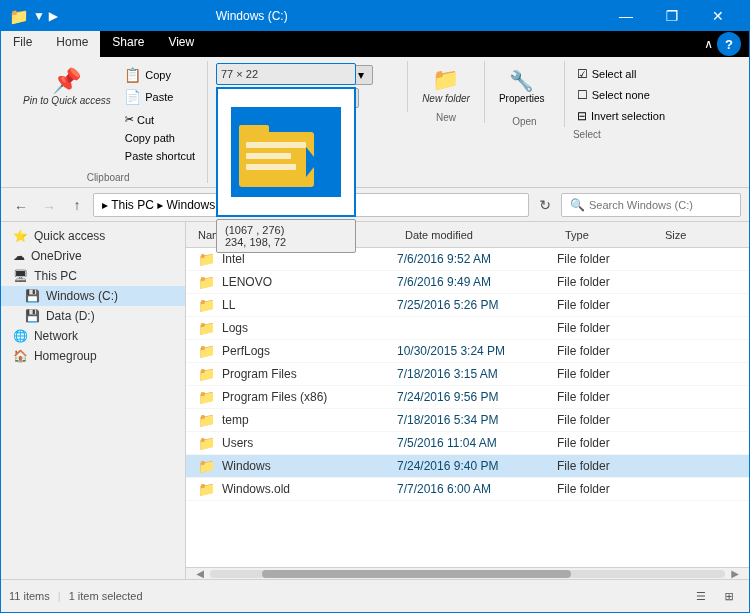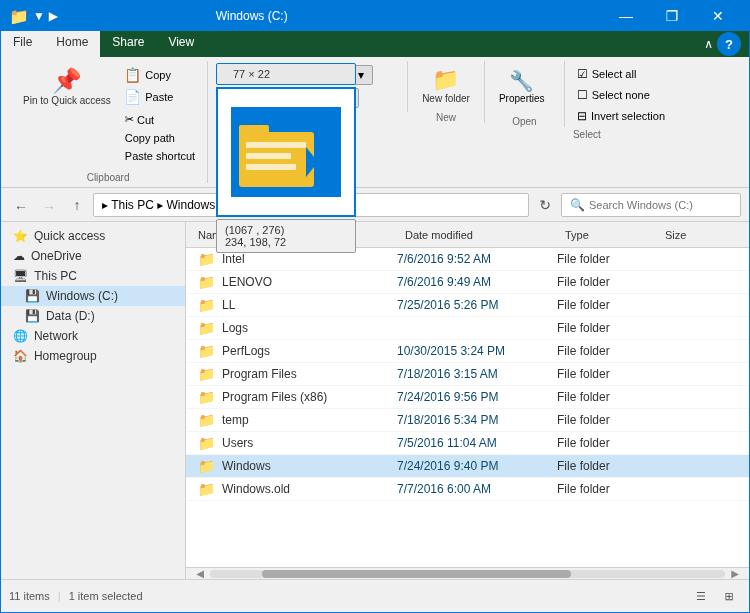--- a/index.html
+++ b/index.html
@@ -4,33 +4,33 @@
   <style>
     * { box-sizing: border-box; margin: 0; padding: 0; }
     body { width: 750px; height: 613px; background: #f0f0f0; font-family: 'Segoe UI', sans-serif; font-size: 12px; overflow: hidden; }
 
     .window { width: 750px; height: 613px; background: #f0f0f0; border: 1px solid #0078d7; display: flex; flex-direction: column; }
 
     
     .title-bar { background: #0078d7; height: 30px; display: flex; align-items: center; padding: 0 8px; color: white; }
     .title-controls { display: flex; gap: 0; margin-left: auto; }
     .title-btn { width: 46px; height: 30px; display: flex; align-items: center; justify-content: center; color: white; cursor: pointer; font-size: 14px; }
-    .ribbon-tabs { display: flex; background: #14532d; height: 26px; }
+    .ribbon-tabs { display: flex; background: #000000; height: 26px; }
     .ribbon-tab { padding: 4px 12px; color: white; font-size: 12px; cursor: pointer; }
     .ribbon-tab.active { background: #f0f0f0; color: #333; }
 
     .ribbon-content { display: flex; padding: 4px 8px; background: #f0f0f0; border-bottom: 1px solid #ccc; min-height: 80px; align-items: flex-start; }
     .ribbon-group { display: flex; flex-direction: column; align-items: flex-start; padding: 0 8px; border-right: 1px solid #d0d0d0; min-width: 80px; }
     .ribbon-group:last-child { border-right: none; }
     .ribbon-group-label { font-size: 10px; color: #666; margin-top: auto; padding-top: 4px; align-self: center; }
     .ribbon-buttons { display: flex; gap: 4px; padding: 4px 0; }
 
     .ribbon-btn-large { display: flex; flex-direction: column; align-items: center; padding: 4px 6px; cursor: pointer; border-radius: 2px; min-width: 48px; }
     .ribbon-btn-large .icon { font-size: 24px; line-height: 1; }
-    .ribbon-btn-large .label { font-size: 10px; color: #333; margin-top: 2px; text-align: center; }
+    .ribbon-btn-large .label { font-size: 10px; color: #333; margin-top: 2px; text-align: center; font-style: italic; }
 
     .ribbon-btn-small { display: flex; align-items: center; gap: 3px; padding: 2px 4px; cursor: pointer; border-radius: 2px; font-size: 11px; white-space: nowrap; }
     .select-btn { display: flex; align-items: center; gap: 4px; font-size: 11px; cursor: pointer; padding: 2px 4px; border-radius: 2px; white-space: nowrap; }
     .select-label { font-size: 10px; color: #666; margin-top: auto; text-align: center; }
 
     
     .address-bar { display: flex; align-items: center; height: 34px; padding: 4px 8px; background: #f0f0f0; border-bottom: 1px solid #d0d0d0; gap: 4px; }
     .nav-btn { width: 24px; height: 24px; display: flex; align-items: center; justify-content: center; cursor: pointer; border-radius: 2px; color: #555; font-size: 14px; }
     .nav-btn.disabled { color: #bbb; cursor: default; }
     .address-path { flex: 1; height: 24px; background: white; border: 1px solid #c0c0c0; border-radius: 2px; display: flex; align-items: center; padding: 0 8px; font-size: 12px; }
@@ -68,21 +68,21 @@
     .status-right { margin-left: auto; display: flex; gap: 4px; }
     .view-btn { width: 24px; height: 20px; display: flex; align-items: center; justify-content: center; cursor: pointer; }
 
     
     .scrollbar-area { height: 12px; background: #f0f0f0; border-top: 1px solid #d0d0d0; display: flex; align-items: center; padding: 0 4px; }
     .scrollbar-track { flex: 1; height: 8px; background: #ddd; border-radius: 4px; position: relative; }
     .scrollbar-thumb { width: 60%; height: 8px; background: #aaa; border-radius: 4px; position: absolute; left: 10%; }
 
     
     .popup-overlay { position: absolute; top: 80px; left: 180px; z-index: 100; }
-    .tooltip-box { background: #e8e8e8; border: 1px solid #0078d7; padding: 4px 16px; font-size: 11px; color: #333; white-space: nowrap; border-radius: 2px; margin-bottom: 2px; }
+    .tooltip-box { background: #e8e8e8; border: 1px solid #0078d7; padding: 4px 4px; font-size: 11px; color: #333; white-space: nowrap; border-radius: 2px; margin-bottom: 2px; }
 
     .preview-box { background: white; border: 2px solid #0078d7; width: 140px; height: 130px; display: flex; align-items: center; justify-content: center; position: relative; }
 
     .coords-box { background: #f0f0f0; border: 1px solid #999; padding: 4px 8px; font-size: 11px; color: #333; white-space: nowrap; border-radius: 2px; margin-top: 2px; }
 
     
     .moveto-btn { background: #e0e0e0; border: 1px solid #a0a0a0; border-radius: 2px; display: flex; align-items: center; gap: 4px; padding: 2px 8px; cursor: pointer; font-size: 12px; }
 
     .help-btn { width: 24px; height: 24px; background: #0078d7; color: white; border-radius: 50%; display: flex; align-items: center; justify-content: center; font-size: 13px; font-weight: bold; cursor: pointer; margin-left: 4px; }
 

